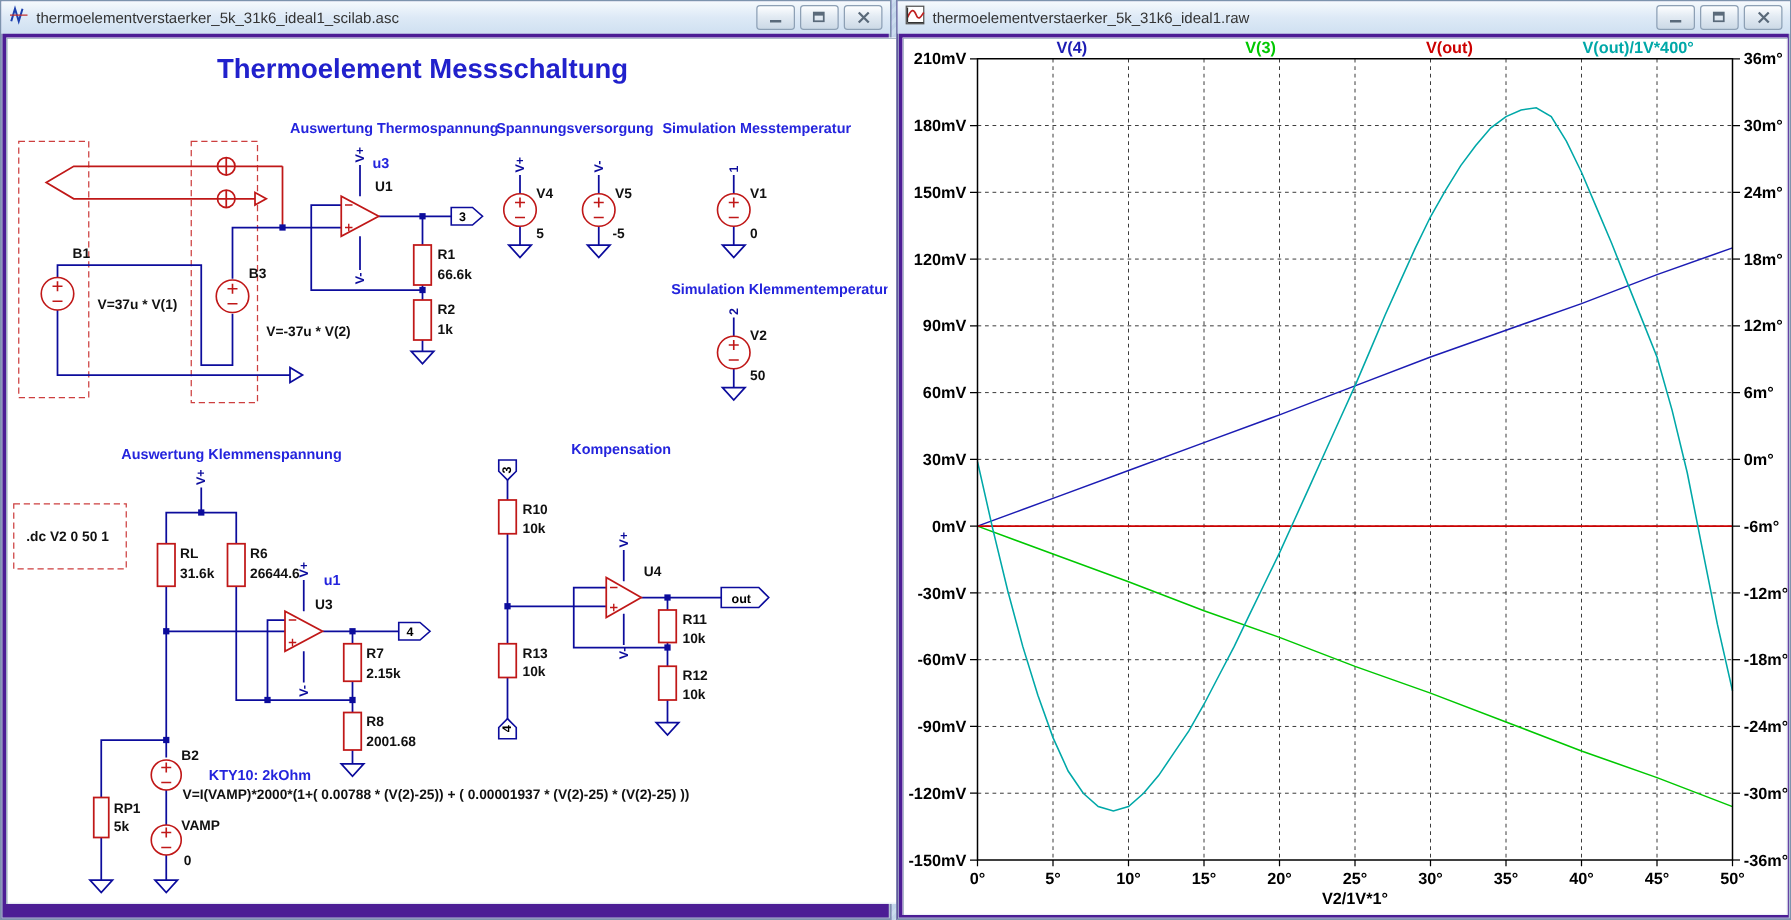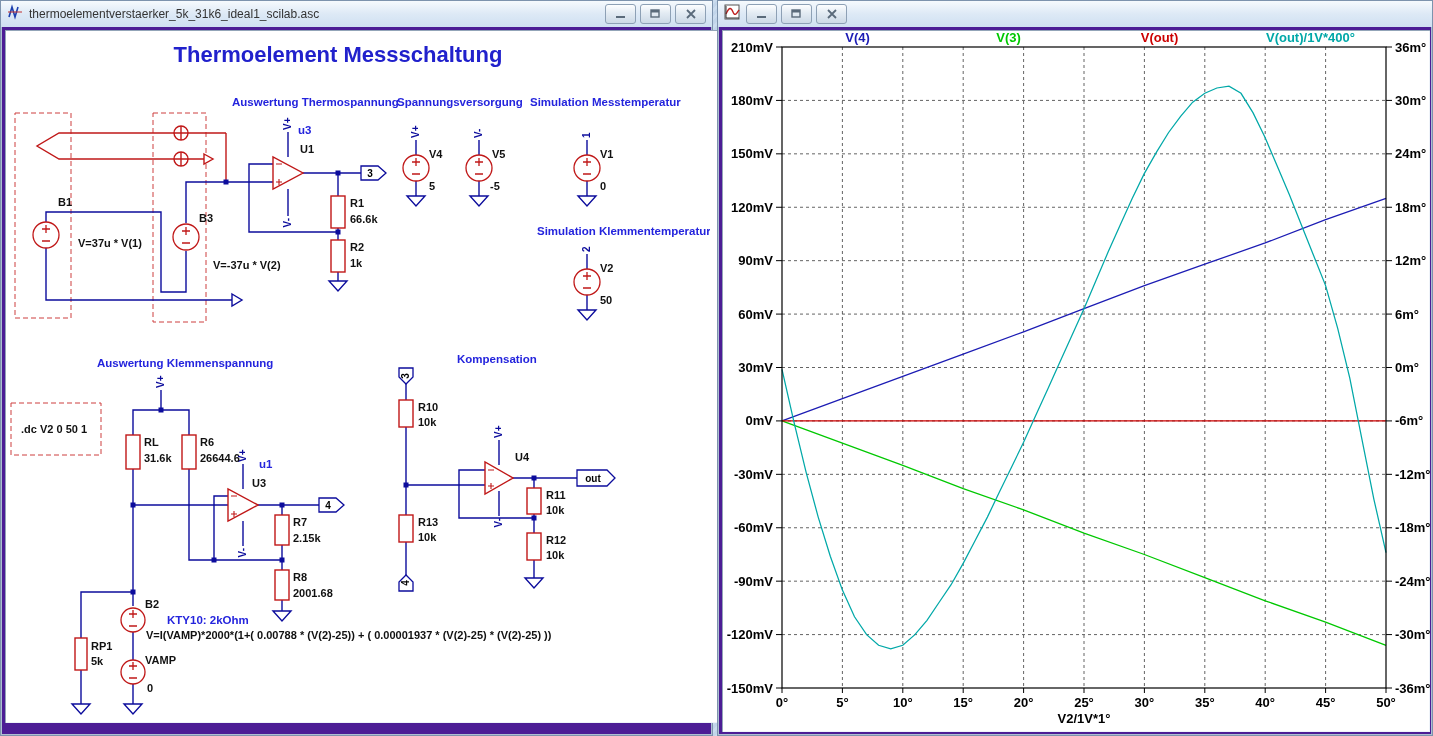--- a/index.html
+++ b/index.html
@@ -309,20 +309,21 @@
 
 <div class="window" style="left:717px;top:0;width:716px;height:736px;">
   <div class="titlebar">
     <span>
       <svg width="16" height="16">
           <rect x="1" y="1" width="14" height="14" fill="#fff" stroke="#555"></rect>
           <path d="M2 10 C5 3,7 3,9 8 C11 13,13 9,15 6" stroke="#c02020" stroke-width="1.4" fill="none"></path>
           <path d="M2 14 H15 M2 14 V2" stroke="#333" stroke-width="1"></path>
         </svg>
     </span>
+    <span class="title-text">thermoelementverstaerker_5k_31k6_ideal1.raw</span>
     <span class="caption-buttons">
       <span class="cap-btn">
           <svg width="10" height="9">
             <rect x="0" y="6" width="9" height="2" fill="#5a6a7a"></rect>
           </svg>
         </span>
       <span class="cap-btn">
           <svg width="11" height="10">
             <rect x="1" y="1" width="8" height="7" fill="none" stroke="#5a6a7a" stroke-width="1.4"></rect>
             <rect x="1" y="1" width="8" height="2.5" fill="#5a6a7a"></rect>

